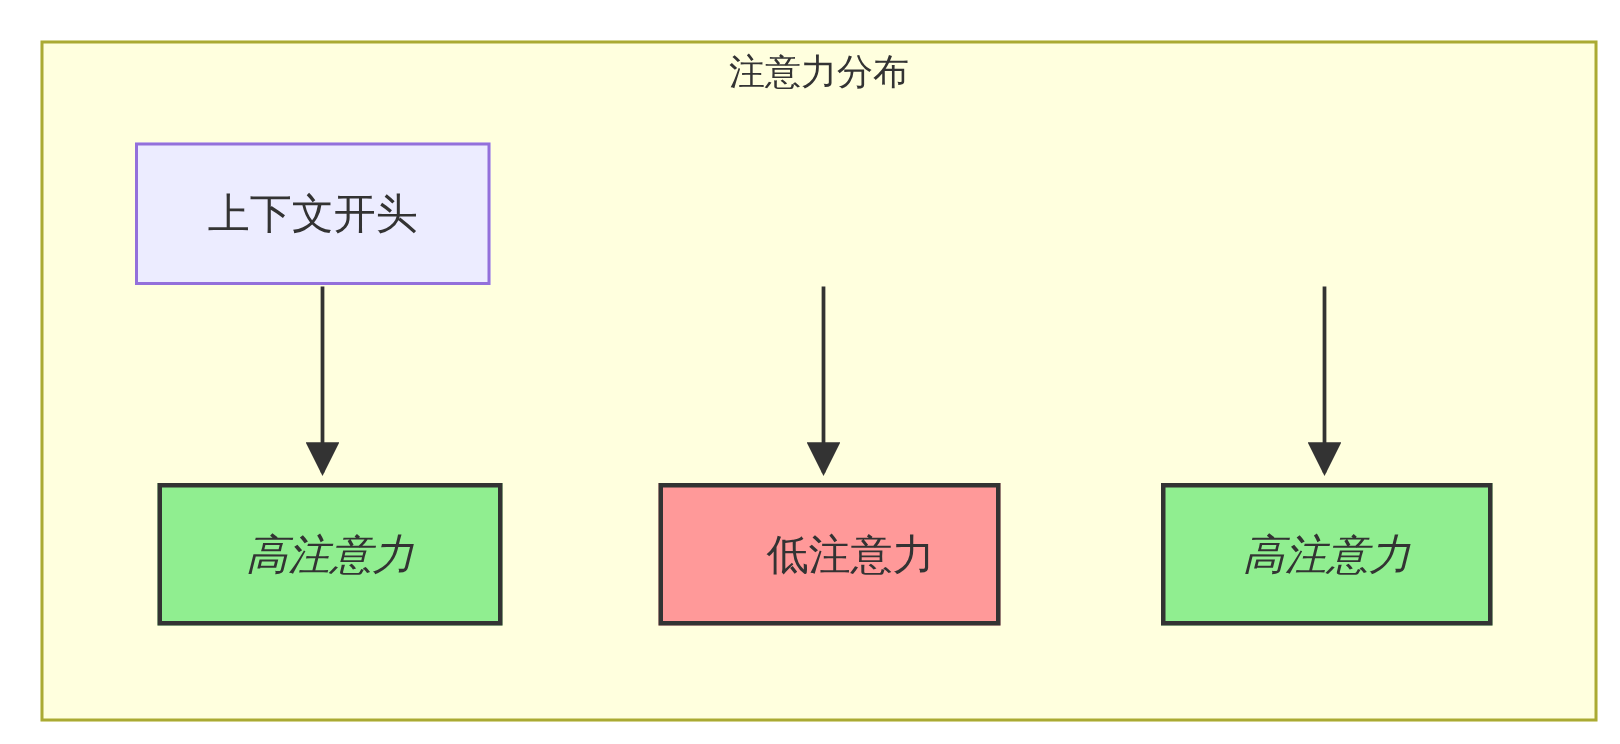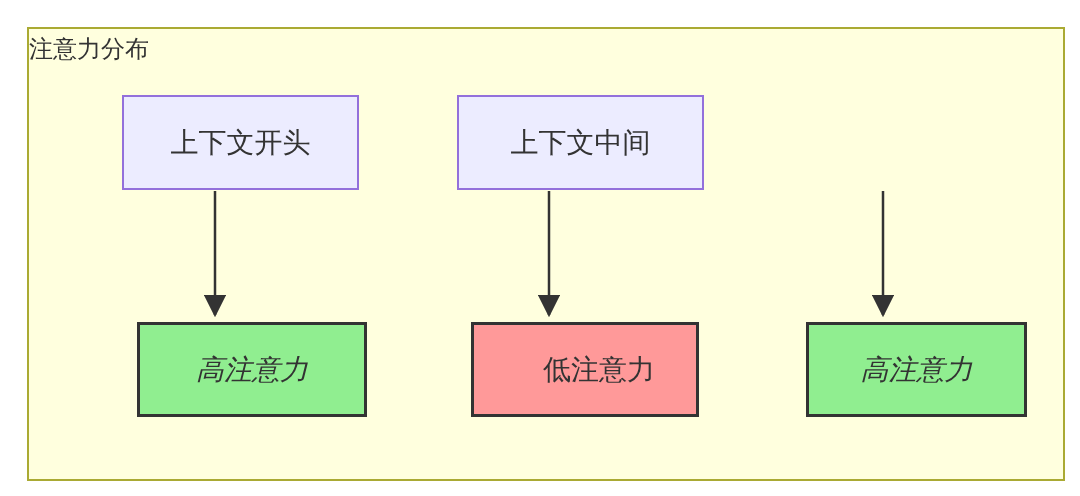--- a/index.html
+++ b/index.html
@@ -23,35 +23,34 @@
     height: 454px;
     background: #ffffde;
     border: 2px solid #aaaa33;
     box-sizing: border-box;
   }
   .cluster-title {
     position: absolute;
     left: 0;
     top: 5px;
     width: 100%;
-    text-align: left;
+    text-align: center;
     font-size: 24px;
     line-height: 30px;
     color: #333333;
   }
   .node {
     position: absolute;
     box-sizing: border-box;
     display: flex;
     align-items: center;
     justify-content: center;
     font-size: 28px;
     color: #333333;
     text-align: center;
-    margin-left: 32px;
   }
   .node.src {
     background: #ececff;
     border: 2px solid #9370db;
   }
   .node.res {
     border: 3px solid #333333;
   }
   .node.res.high { background: #90ee90; font-style: italic; }
   .node.res.low  { background: #ff9999; }
@@ -90,23 +89,20 @@
         </marker>
       </defs>
       <line x1="186" y1="162" x2="186" y2="286" stroke="#333333" stroke-width="2.5" marker-end="url(#arrowhead)"></line>
       <line x1="520" y1="162" x2="520" y2="286" stroke="#333333" stroke-width="2.5" marker-end="url(#arrowhead)"></line>
       <line x1="854" y1="162" x2="854" y2="286" stroke="#333333" stroke-width="2.5" marker-end="url(#arrowhead)"></line>
     </svg>
 
     <div class="node src c0">
       <span>上下文开头</span>
     </div>
-    <div class="node src c1">
-      <span>上下文中间</span>
-    </div>
 
     <div class="node res high c0">
       <span>高注意力</span>
     </div>
     <div class="node res low c1">
       <span>低注意力</span>
     </div>
     <div class="node res high c2">
       <span>高注意力</span>
     </div>

